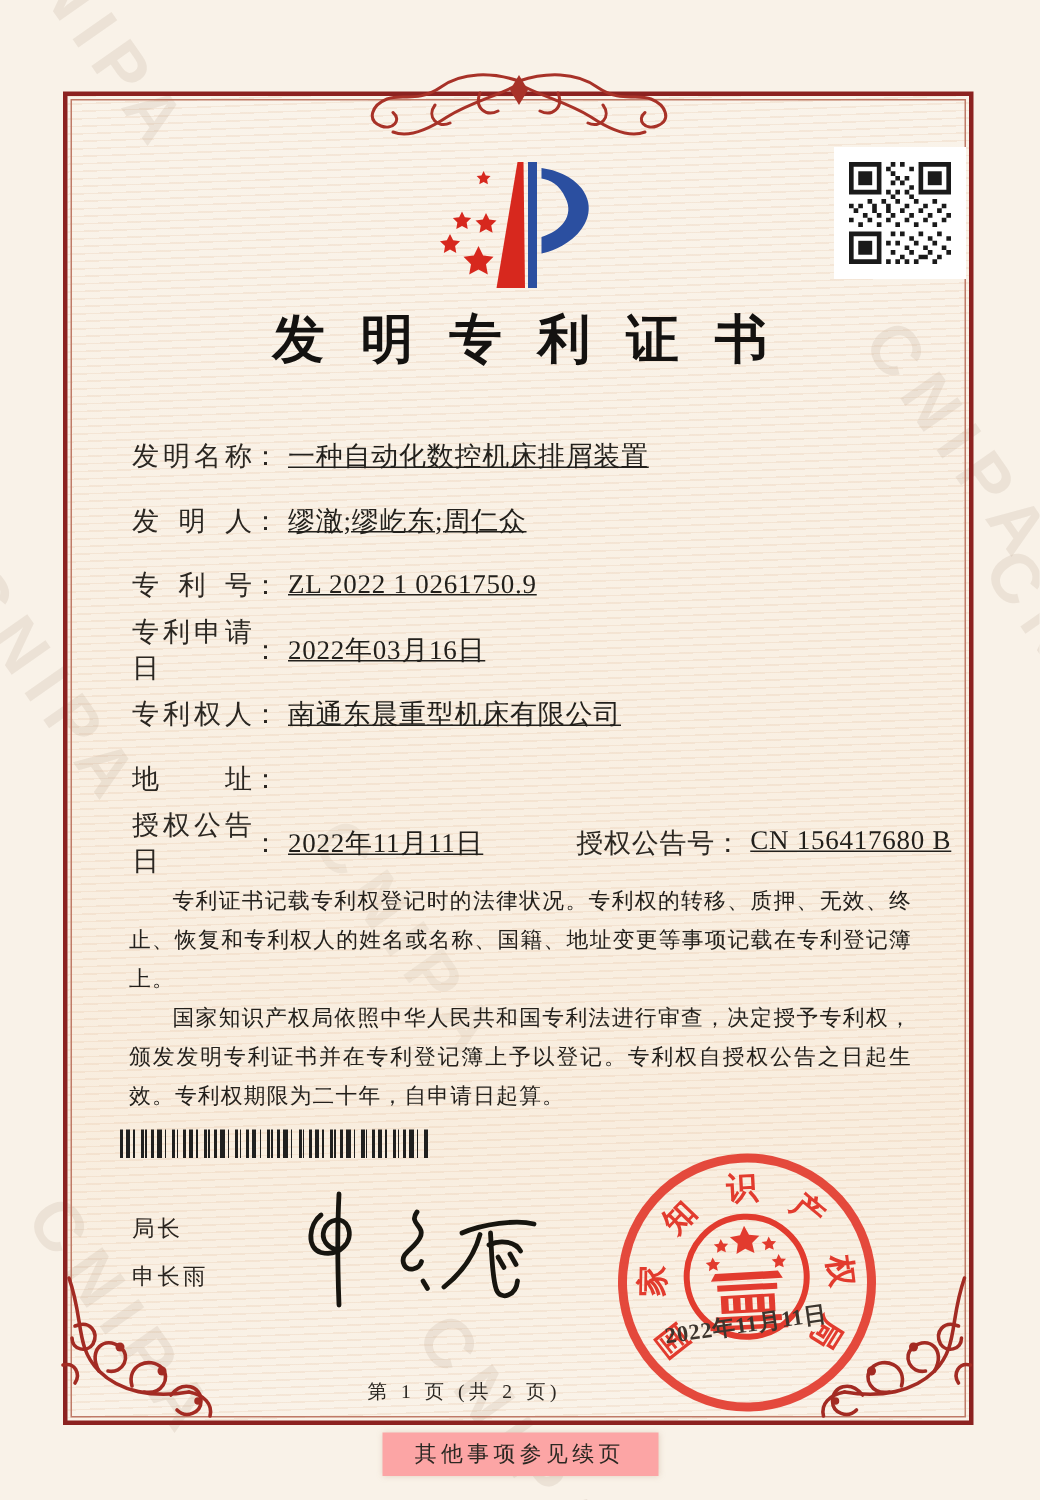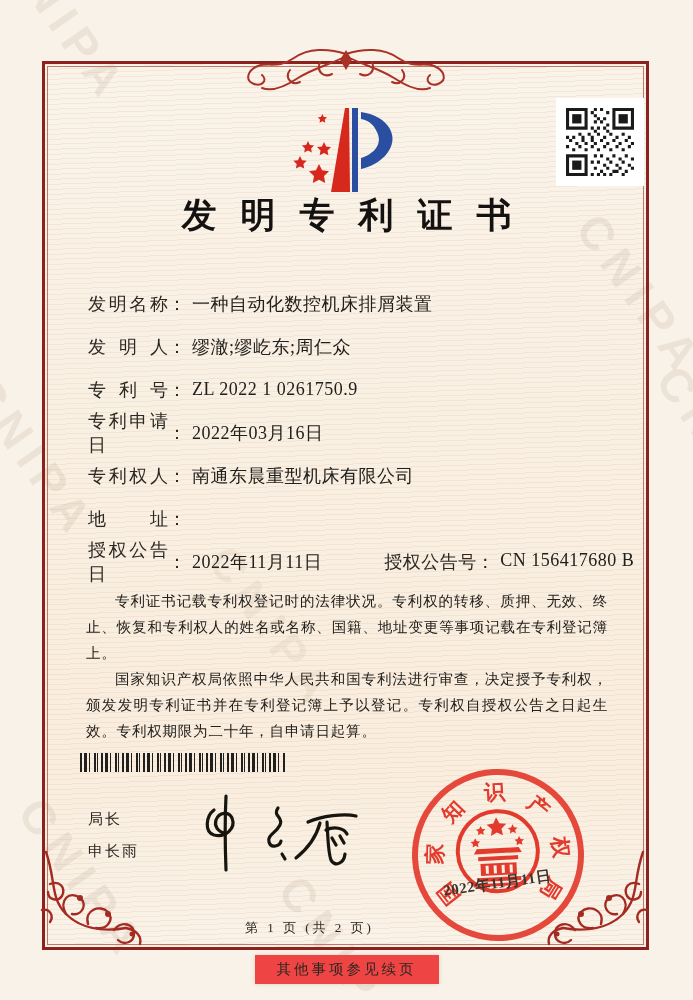--- a/index.html
+++ b/index.html
@@ -66,35 +66,35 @@
     position:absolute; left:88px; top:99px;
     font-size:15px; letter-spacing:4px; color:#2b2722; z-index:4;
   }
   .logo { position:absolute; left:286px; top:92px; z-index:4; }
   .qr-box {
     position:absolute; left:556px; top:98px; width:88px; height:88px;
     background:#ffffff; z-index:4;
     display:flex; align-items:center; justify-content:center;
   }
   .title {
-    position:absolute; left:0; width:693px; top:192px;
+    position:absolute; left:0; width:693px; top:203px;
     text-align:center; font-size:35px; font-weight:bold;
     letter-spacing:24px; text-indent:24px; color:#141210; z-index:4;
   }
 
   
   .fields { position:absolute; left:88px; top:282px; width:530px; z-index:4; }
   .row { height:43px; display:flex; align-items:center; font-size:18px; }
   .lbl {
     display:inline-block; width:80px;
     text-align:justify; text-align-last:justify;
     color:#2b2722; flex:none;
   }
   .colon { flex:none; color:#2b2722; }
-  .val { margin-left:6px; letter-spacing:0.5px; color:#22201c; white-space:nowrap; }
+  .val { margin-left:6px; letter-spacing:0.5px; color:#22201c; white-space:nowrap;text-decoration:underline; }
   .pair2 { display:flex; margin-left:62px; }
 
   
   .paras {
     position:absolute; left:86px; top:588px; width:522px; z-index:4;
     font-size:14.5px; line-height:26px; letter-spacing:0.8px;
     color:#23201c; text-align:justify;
   }
   .paras p { text-indent:2em; }
 
@@ -134,21 +134,21 @@
     font-family:"Liberation Serif", serif;
   }
 
   
   .page-num {
     position:absolute; left:0; width:619px; top:919px; z-index:4;
     text-align:center; font-size:13px; letter-spacing:3px; color:#2b2722;
   }
   .note-box {
     position:absolute; left:50%; transform:translateX(-50%); top:955px; z-index:4;
-    background:#ef4444; padding:5px 22px;
+    background:#fca5a5; padding:5px 22px;
     font-size:14.5px; letter-spacing:3px; color:#2b2722;
     box-shadow:0 0 4px rgba(180,150,120,0.35);
   }
 </style>
 </head>
 <body>
 
 <div class="page">
 
   <span class="wm wm1">CNIPA</span>

